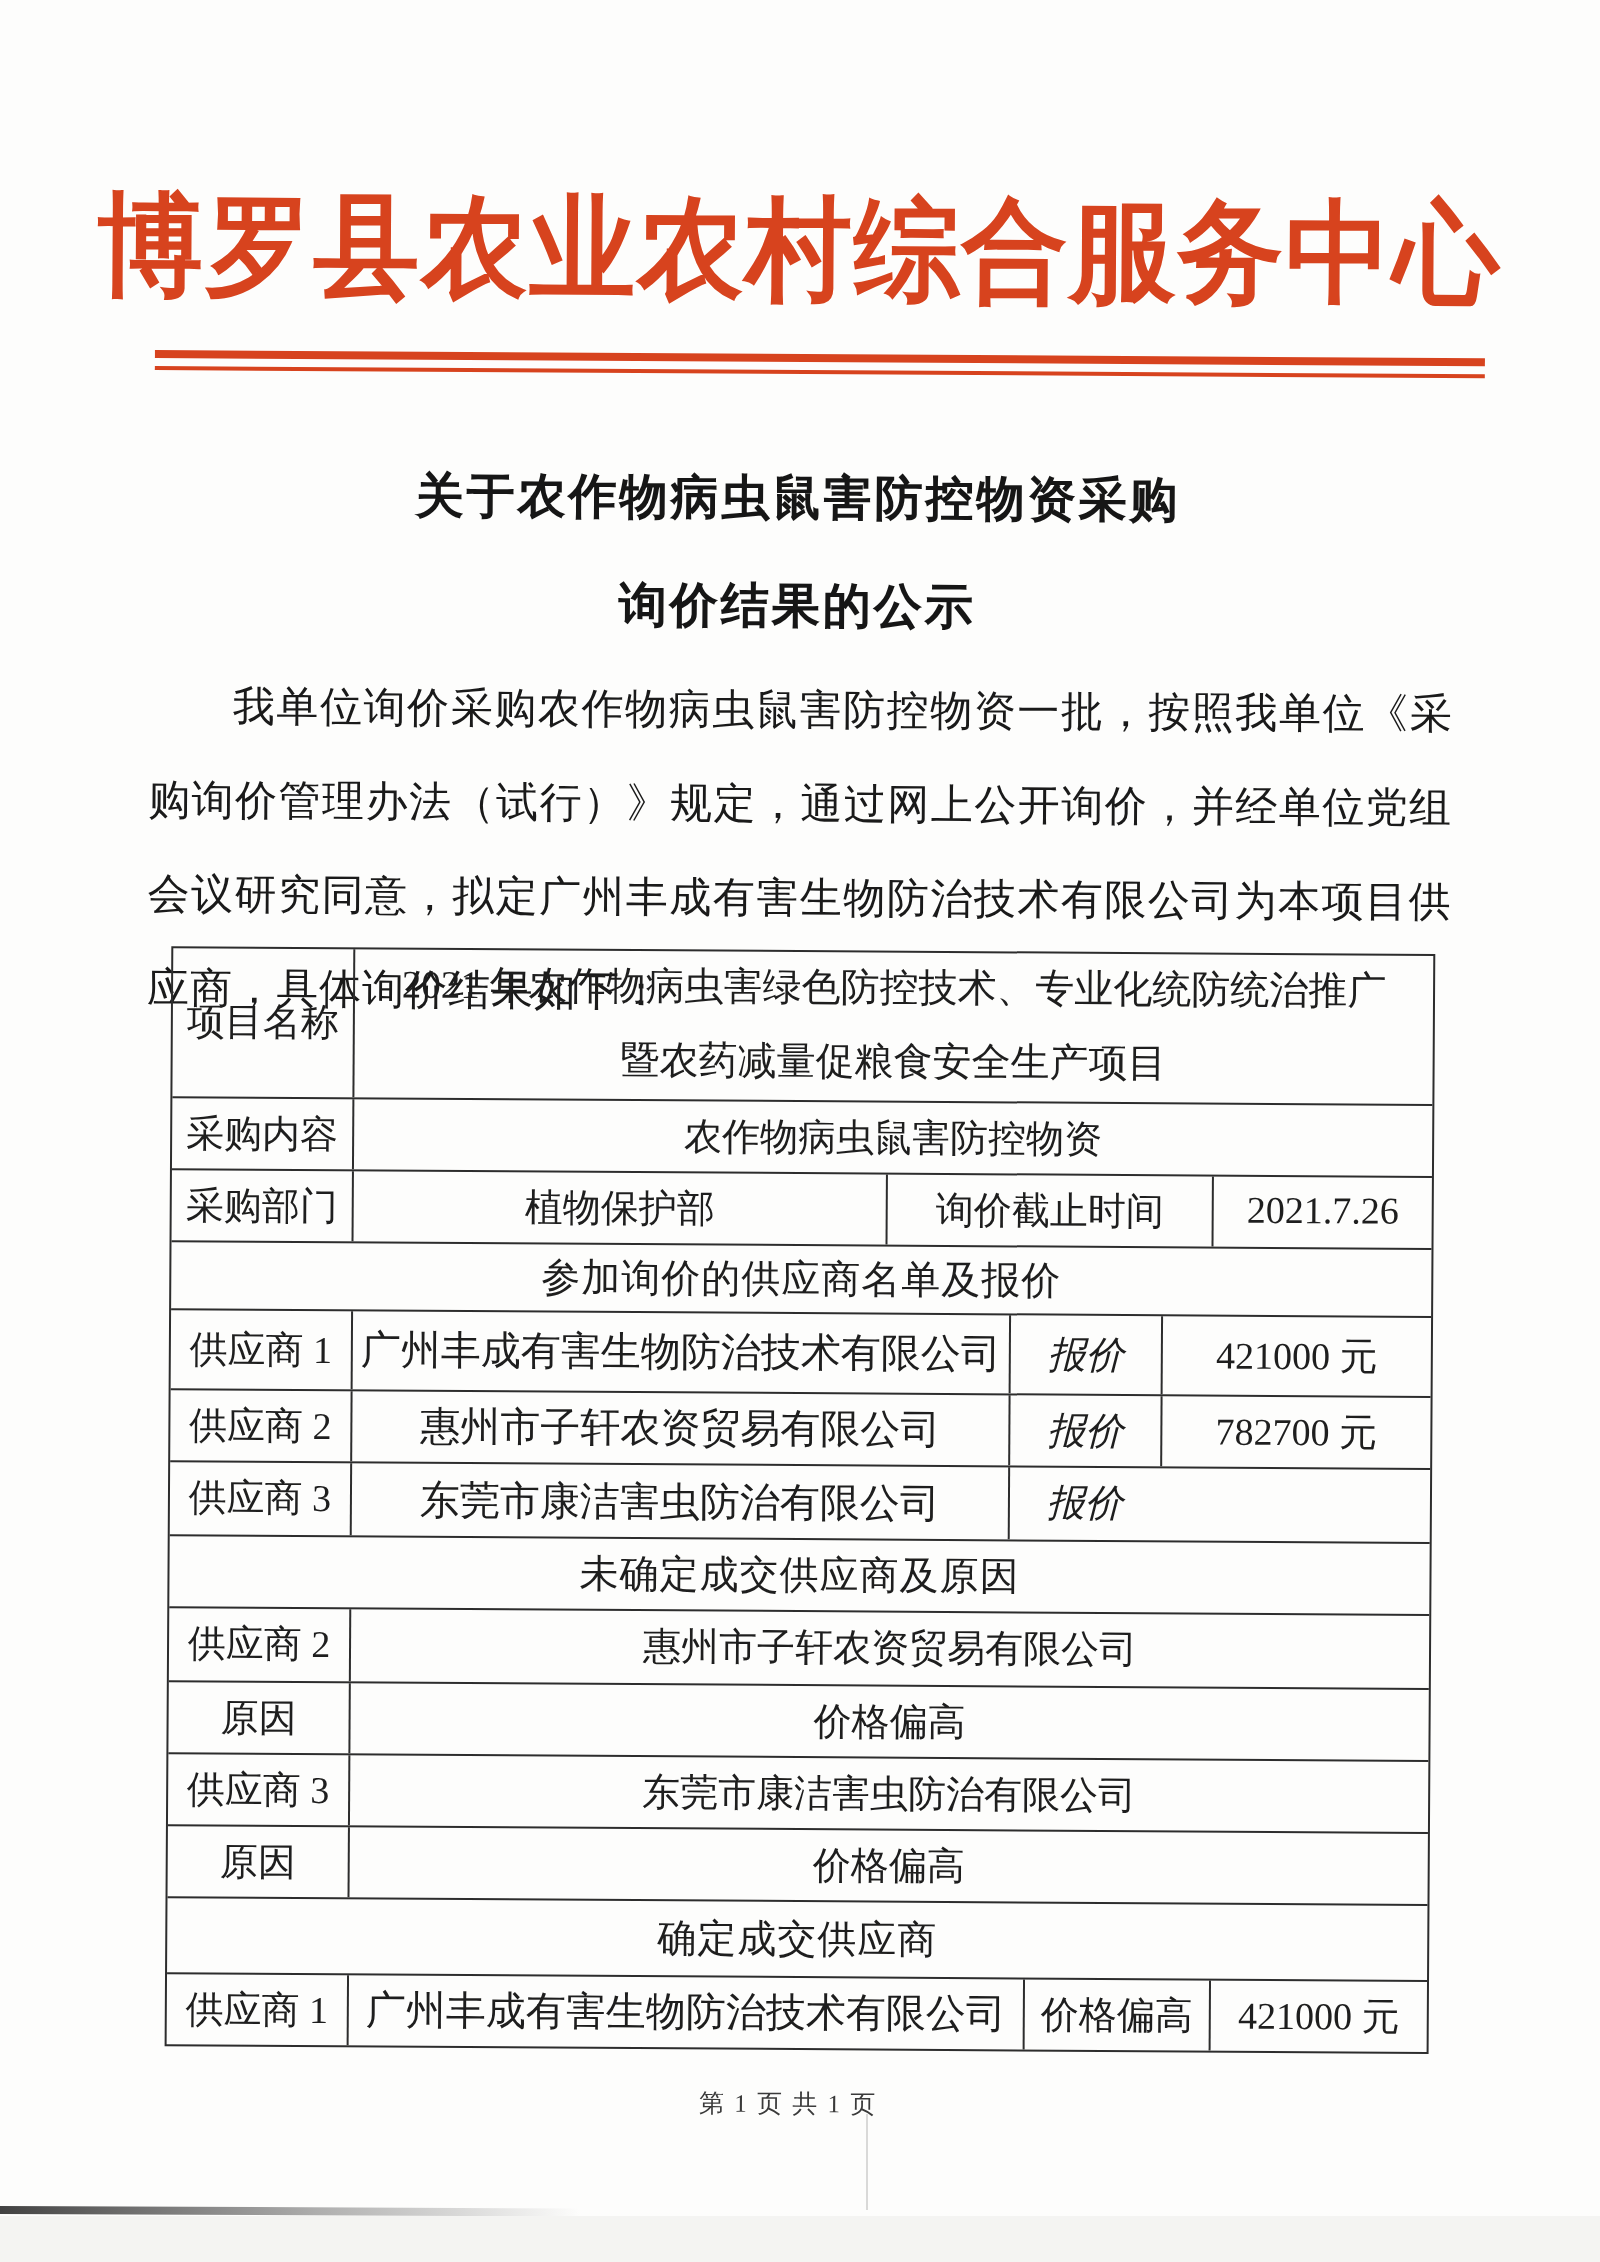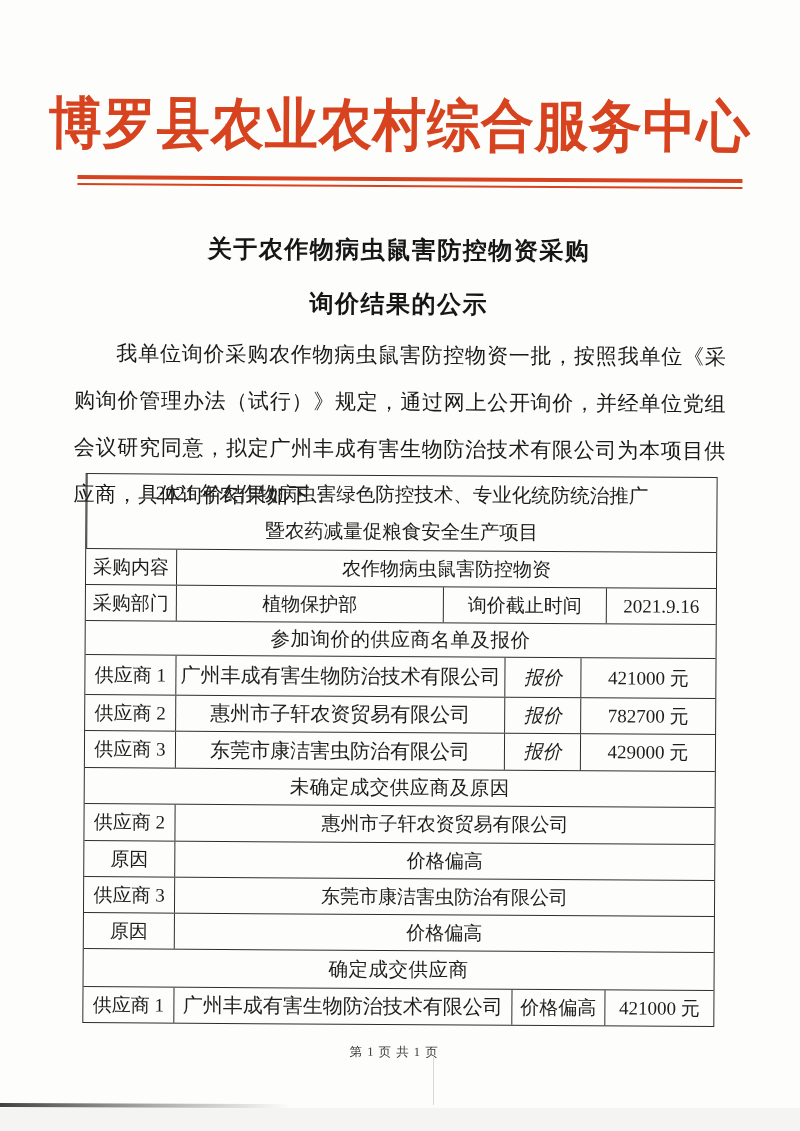--- a/index.html
+++ b/index.html
@@ -78,36 +78,37 @@
     <div class="doc-title">
       <div>关于农作物病虫鼠害防控物资采购</div>
       <div>询价结果的公示</div>
     </div>
 
     <p class="body-par">我单位询价采购农作物病虫鼠害防控物资一批，按照我单位《采购询价管理办法（试行）》规定，通过网上公开询价，并经单位党组会议研究同意，拟定广州丰成有害生物防治技术有限公司为本项目供应商，具体询价结果如下：</p>
 
     <div class="doc-table">
 
       <div class="t-row h74 first">
+        <div class="cell c-label nb">项目名称</div>
         <div class="cell c-flex col2">
           <div>2021 年农作物病虫害绿色防控技术、专业化统防统治推广</div>
           <div>暨农药减量促粮食安全生产项目</div>
         </div>
       </div>
 
       <div class="t-row h36">
         <div class="cell c-label nb">采购内容</div>
         <div class="cell c-flex">农作物病虫鼠害防控物资</div>
       </div>
 
       <div class="t-row h36">
         <div class="cell c-label nb">采购部门</div>
         <div class="cell c-dept">植物保护部</div>
         <div class="cell c-ddl">询价截止时间</div>
-        <div class="cell c-flex">2021.9.16</div>
+        <div class="cell c-flex">2021.7.26</div>
       </div>
 
       <div class="t-row h34">
         <div class="cell section-cell nb">参加询价的供应商名单及报价</div>
       </div>
 
       <div class="t-row h40">
         <div class="cell c-label nb">供应商 1</div>
         <div class="cell c-comp">广州丰成有害生物防治技术有限公司</div>
         <div class="cell c-price">报价</div>
@@ -118,21 +119,20 @@
         <div class="cell c-label nb">供应商 2</div>
         <div class="cell c-comp">惠州市子轩农资贸易有限公司</div>
         <div class="cell c-price">报价</div>
         <div class="cell c-flex">782700 元</div>
       </div>
 
       <div class="t-row h37">
         <div class="cell c-label nb">供应商 3</div>
         <div class="cell c-comp">东莞市康洁害虫防治有限公司</div>
         <div class="cell c-price">报价</div>
-        <div class="cell c-flex">429000 元</div>
       </div>
 
       <div class="t-row h36">
         <div class="cell section-cell nb">未确定成交供应商及原因</div>
       </div>
 
       <div class="t-row h37">
         <div class="cell c-label nb">供应商 2</div>
         <div class="cell c-flex">惠州市子轩农资贸易有限公司</div>
       </div>

